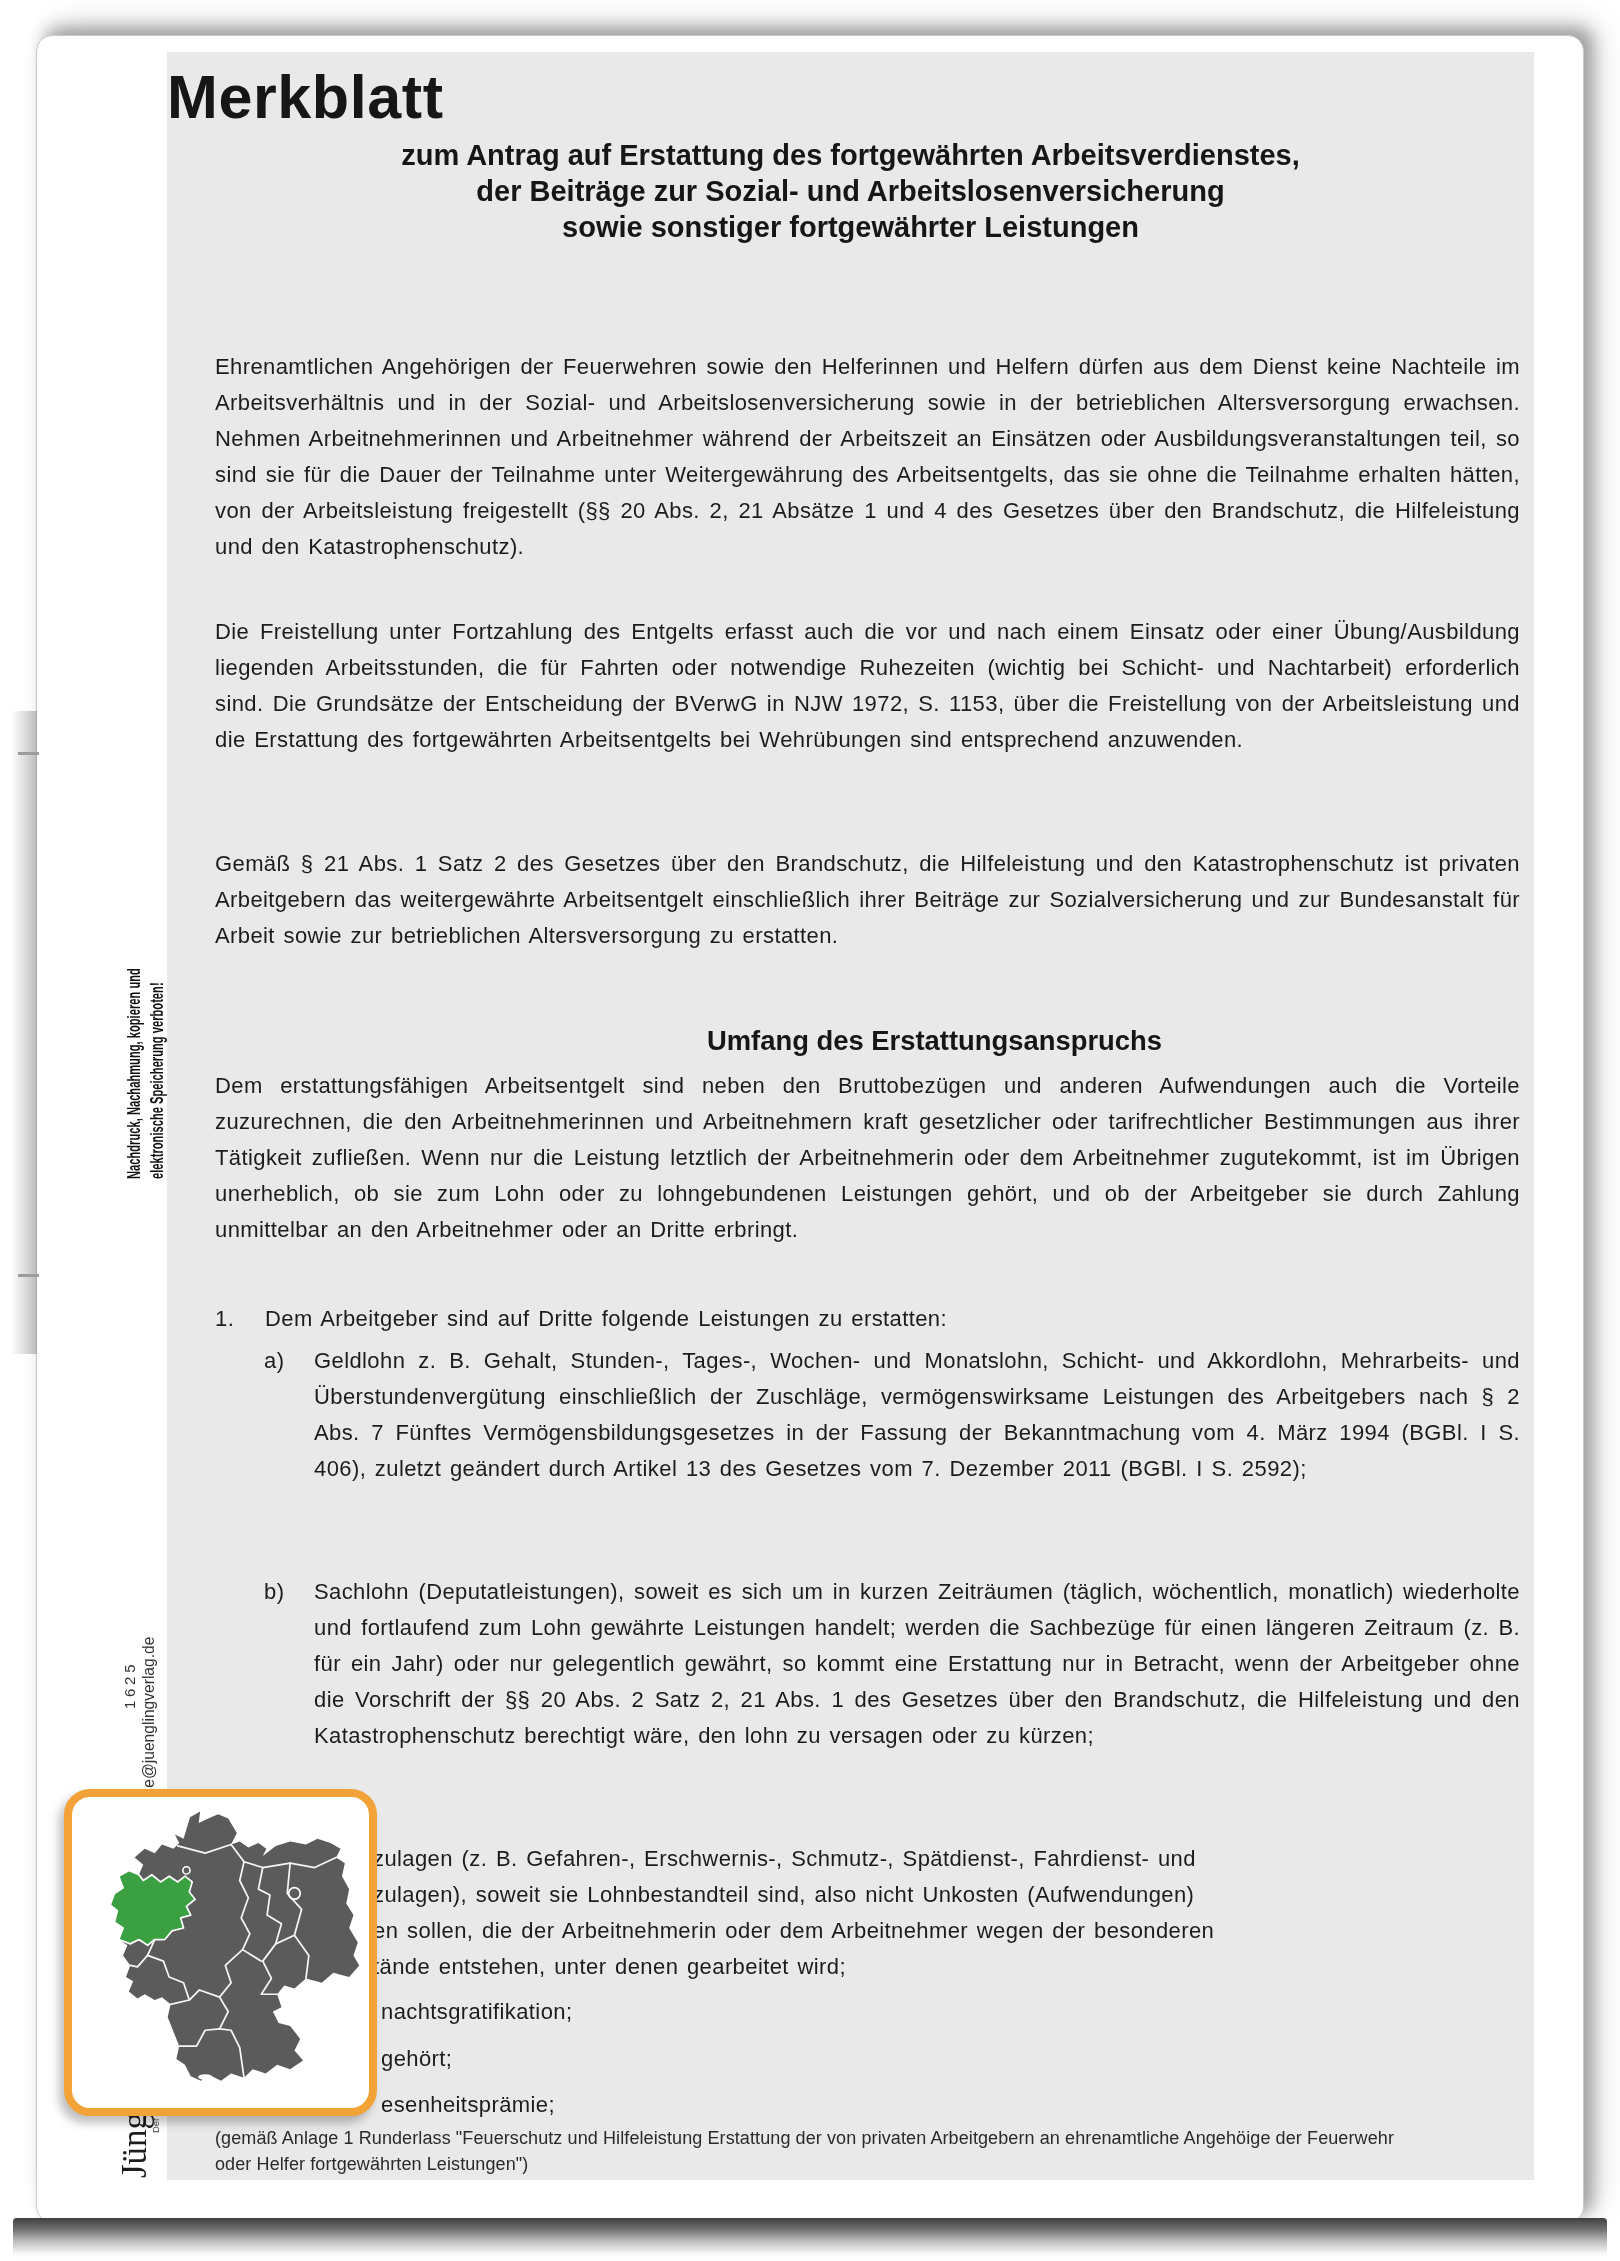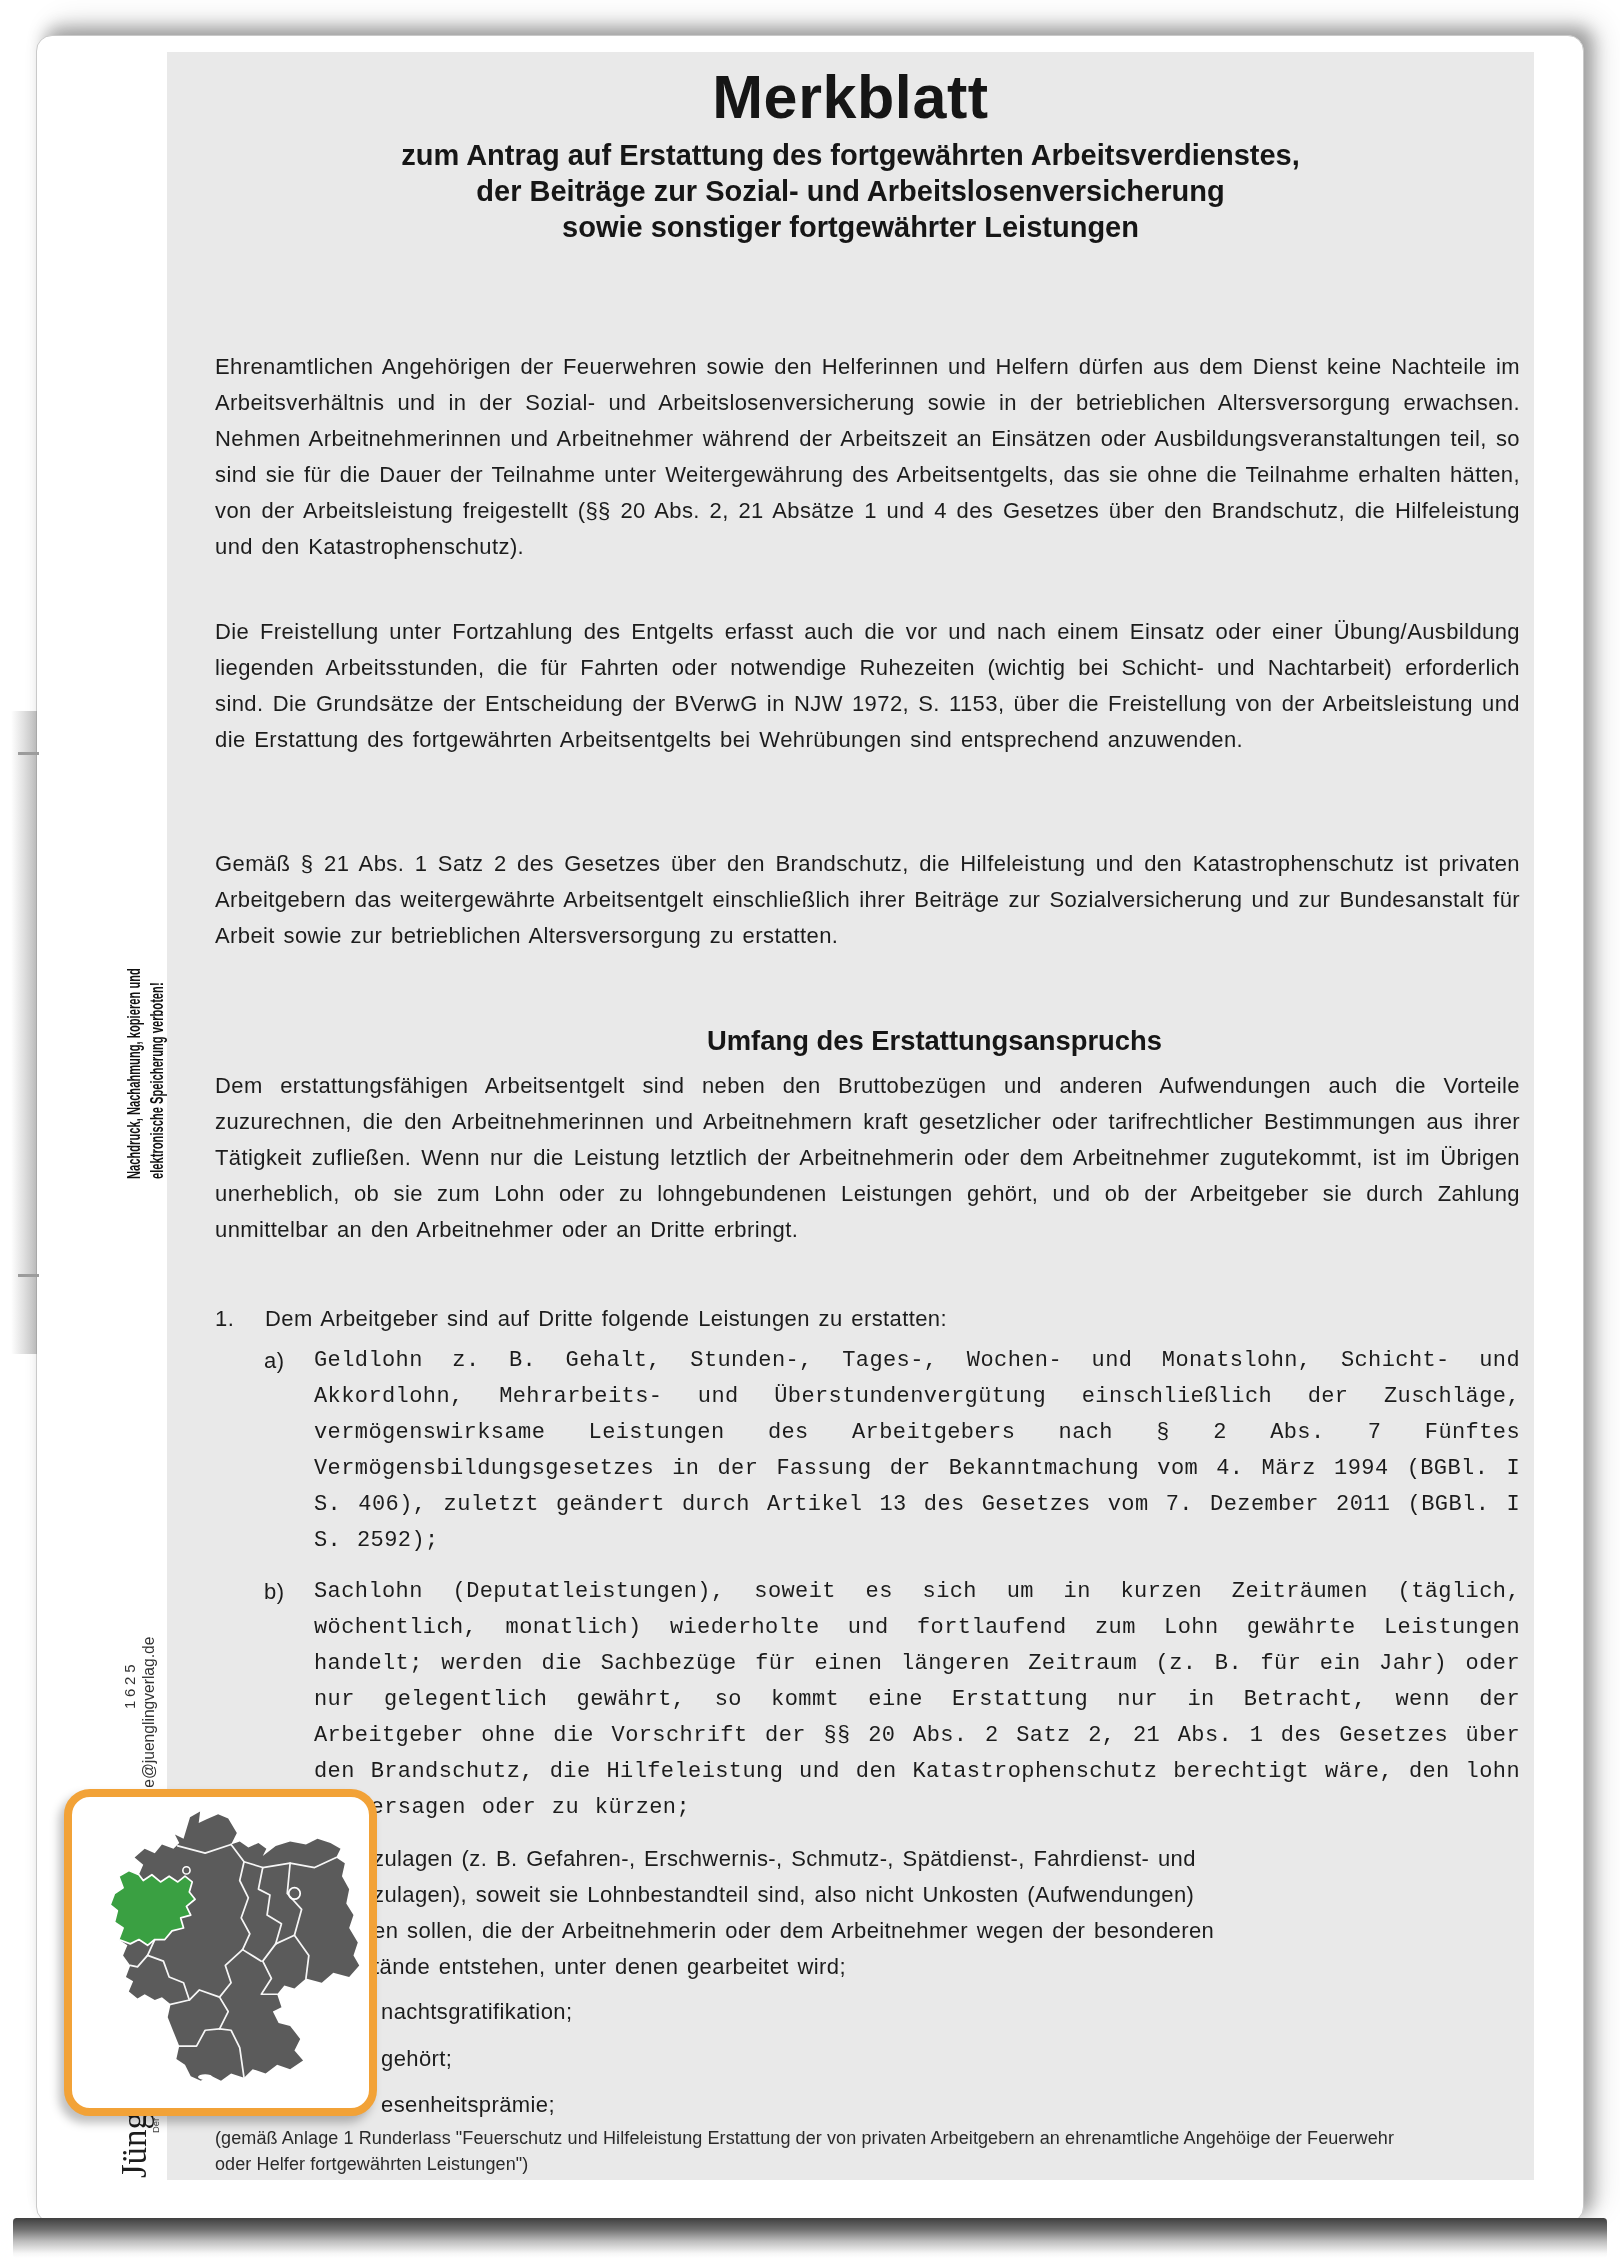--- a/index.html
+++ b/index.html
@@ -23,42 +23,42 @@
     position:absolute;left:11.2px;top:711px;width:25.6px;height:643px;
     background:linear-gradient(to right,rgba(160,160,160,0) 0%,rgba(140,140,140,0.55) 100%);
     z-index:4;
   }
   .edge-dash{position:absolute;width:21px;height:3.1px;background:#9c9c9c;z-index:4;}
   .panel{
     position:absolute;left:167px;top:52px;width:1367px;height:2128px;
     background:#e9e9e9;z-index:1;
   }
   .doc-title{
-    position:absolute;left:167px;top:62px;width:1367px;text-align:center;
+    position:absolute;left:167px;top:62px;width:1367px;text-align:left;
     font-size:61px;line-height:70px;font-weight:bold;color:#161616;
     letter-spacing:0.6px;z-index:2;
   }
   .subtitles{
     position:absolute;left:167px;top:137px;width:1367px;text-align:center;
     font-size:29px;line-height:36px;font-weight:bold;color:#161616;z-index:2;
   }
   .bodytext{
     font-size:22px;line-height:36px;letter-spacing:0.4px;word-spacing:2.2px;
     text-align:justify;color:#1c1c1c;z-index:2;
   }
   .para{position:absolute;left:215px;width:1305px;}
   .section-heading{
     position:absolute;left:167px;top:1025px;width:1535px;text-align:center;
     font-size:27.4px;line-height:32px;font-weight:bold;color:#161616;z-index:2;
   }
   .list-block{position:absolute;left:215px;width:1305px;}
   .list-num{position:absolute;left:0;top:0;}
   .list-intro-text{margin-left:50px;}
   .sub-label{position:absolute;left:49px;top:0;}
-  .sub-text{margin-left:99px;font-family:Liberation Mono, monospace;}
+  .sub-text{margin-left:99px;}
   .frag-block{position:absolute;left:373px;width:1140px;z-index:2;}
   .frag-line{white-space:nowrap;height:36px;}
   .frag-single{position:absolute;left:381px;white-space:nowrap;z-index:2;}
   .footnote{
     position:absolute;left:215px;top:2126px;width:1305px;
     font-size:18px;line-height:25.6px;color:#2a2a2a;z-index:2;text-align:left;
     letter-spacing:0.1px;
   }
   
   .vrot{position:absolute;transform:rotate(-90deg);transform-origin:left bottom;z-index:2;}

